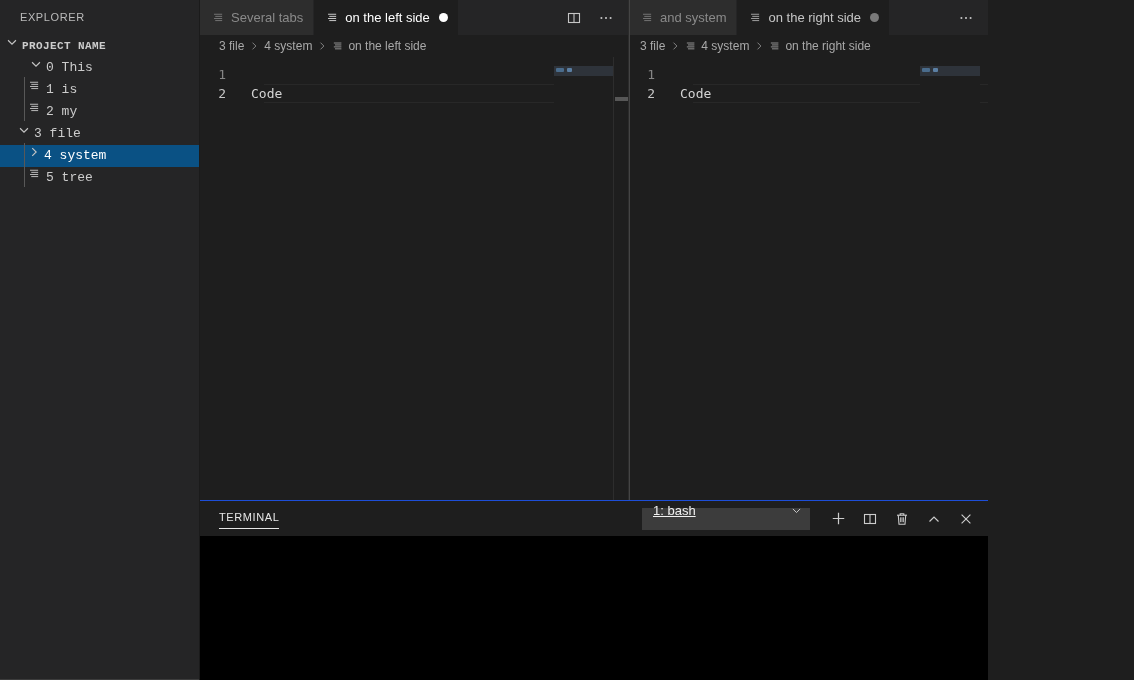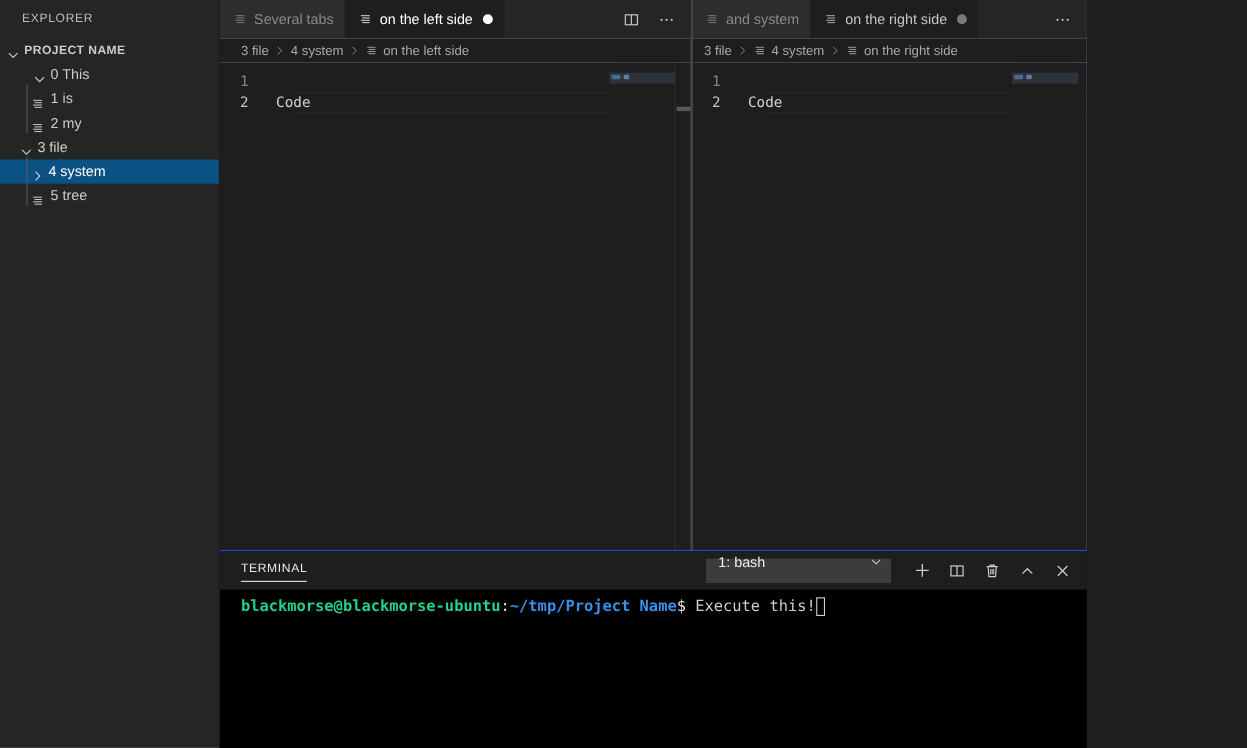--- a/index.html
+++ b/index.html
@@ -43,26 +43,27 @@
     letter-spacing: 0.6px;
     color: #bbbbbb;
     font-weight: 400;
     text-transform: uppercase;
   }
   .tree { padding-top: 0; }
   .tree-row {
     height: 22px;
     line-height: 22px;
     display: flex;
-    align-items: flex-end;
+    align-items: flex-start;
     white-space: nowrap;
     position: relative;
     cursor: pointer;
     font-size: 13px;
     color: #cccccc;
+    font-family: Liberation Mono, monospace;
   }
   .tree-row.root { font-weight: bold; font-size: 11px; letter-spacing: .4px; text-transform: uppercase; }
   .tree-row.selected {
     background: #0a5184;
     color: #ffffff;
   }
   .tree-row.selected .tw-label { color: #ffffff; }
   .twisty {
     width: 16px;
     min-width: 16px;
@@ -101,21 +102,21 @@
     display: flex;
     flex-direction: row;
     height: 501px;
     min-height: 0;
   }
   .group {
     display: flex;
     flex-direction: column;
     min-width: 0;
     position: relative;
-    background: #f0abfc;
+    background: #4c1d95;
     justify-content: center;
   }
   .group.left { width: 428px; flex: 0 0 428px; border-right: 1px solid #2b2b2b; }
   .group.right { flex: 1 1 auto; }
 
   .tabbar {
     height: 35px;
     background: #252526;
     display: flex;
     flex-direction: row;
@@ -308,20 +309,21 @@
     width: 168px;
     height: 22px;
     background: #3c3c3c;
     border: 1px solid #3c3c3c;
     color: #f0f0f0;
     font-size: 13px;
     padding: 0 6px 16px 10px;
     box-sizing: border-box;
     margin-right: 10px;
     cursor: pointer;
+    text-decoration: underline;
   }
   .panel-icon {
     width: 28px; height: 28px;
     display: inline-flex;
     align-items: center;
     justify-content: center;
     color: #cccccc;
     cursor: pointer;
     border-radius: 3px;
   }
@@ -709,20 +711,15 @@
               </svg>
           </div>
           <div class="panel-icon">
             <svg width="16" height="16" viewBox="0 0 16 16">
               <path d="M3.6 3.6 L12.4 12.4 M12.4 3.6 L3.6 12.4" stroke="currentColor" stroke-width="1.15" fill="none"></path>
             </svg>
           </div>
         </div>
       </div>
 
-      <div class="terminal-body">
-        <div class="term-line">
-          <span class="t-user">blackmorse@blackmorse-ubuntu</span><span class="t-colon">:</span><span class="t-path">~/tmp/Project Name</span><span class="t-dollar">$</span><span class="t-cmd"> Execute this!</span><span class="term-cursor"></span>
-        </div>
-      </div>
     </div>
   </div>
 </div>
 
 </body></html>

